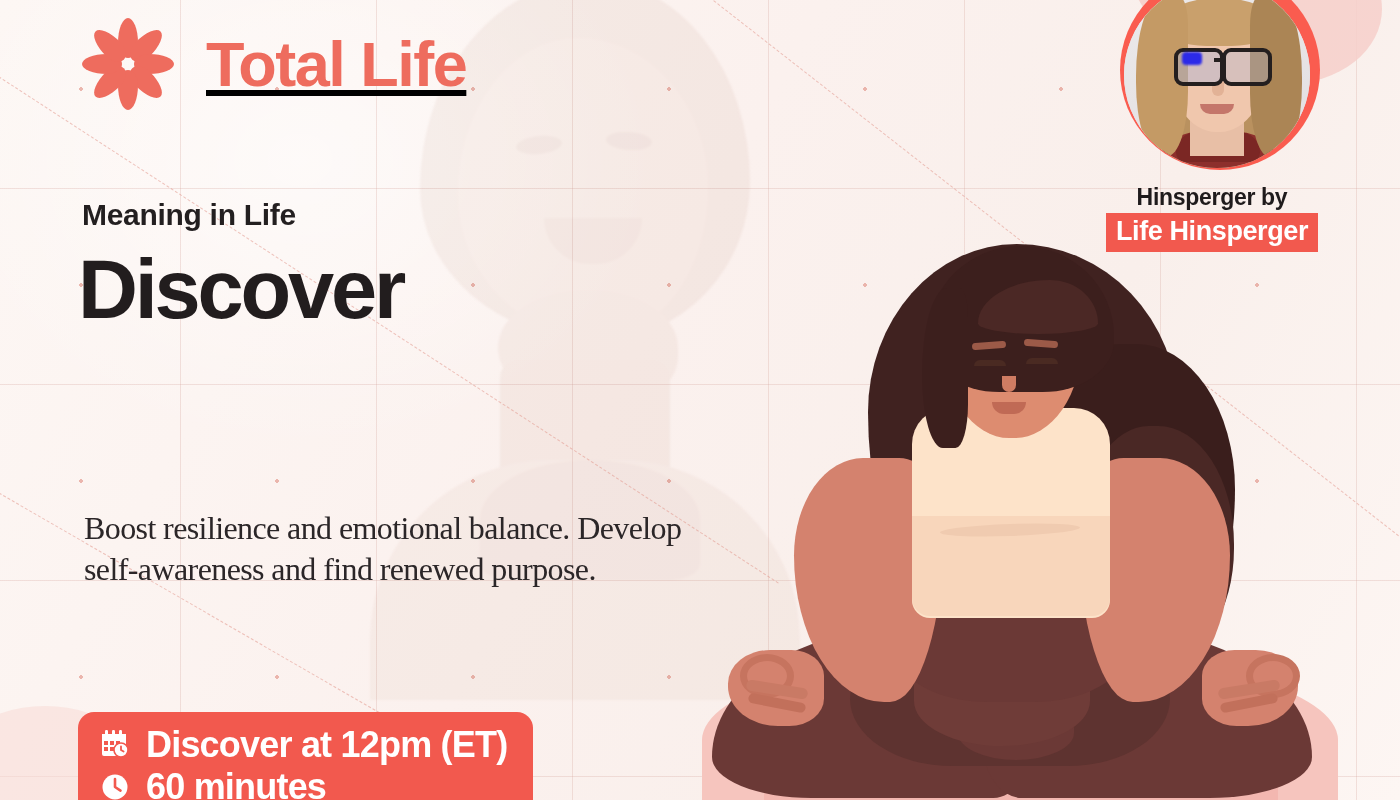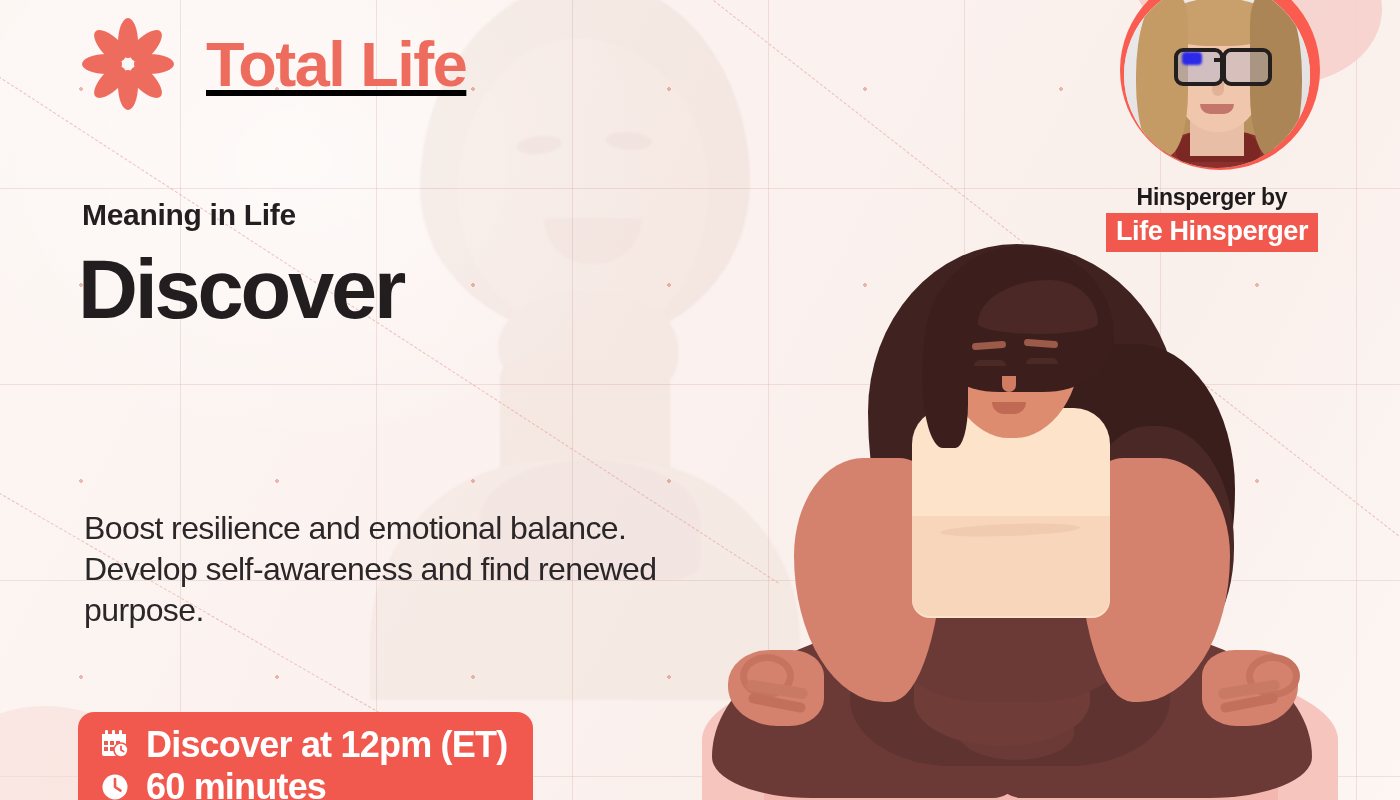--- a/index.html
+++ b/index.html
@@ -80,20 +80,21 @@
   .headline{
     position:absolute;left:78px;top:250px;width:660px;
     font-size:83px;font-weight:700;line-height:.96;letter-spacing:-3.2px;
     color:#221d1e;
   }
   .headline .accent{color:#fa5f52;}
   .subhead{
     position:absolute;left:84px;top:508px;width:640px;
     font-size:32px;font-weight:400;line-height:1.28;letter-spacing:-.6px;
     color:#2b2628;
+    font-family:Liberation Serif, serif;
   }
 
   
   .schedule{
     position:absolute;left:78px;top:712px;
     background:#f2594e;border-radius:16px;
     padding:13px 26px 16px 20px;
     display:flex;flex-direction:column;gap:2px;
   }
   .sched-row{display:flex;align-items:center;gap:14px;}

